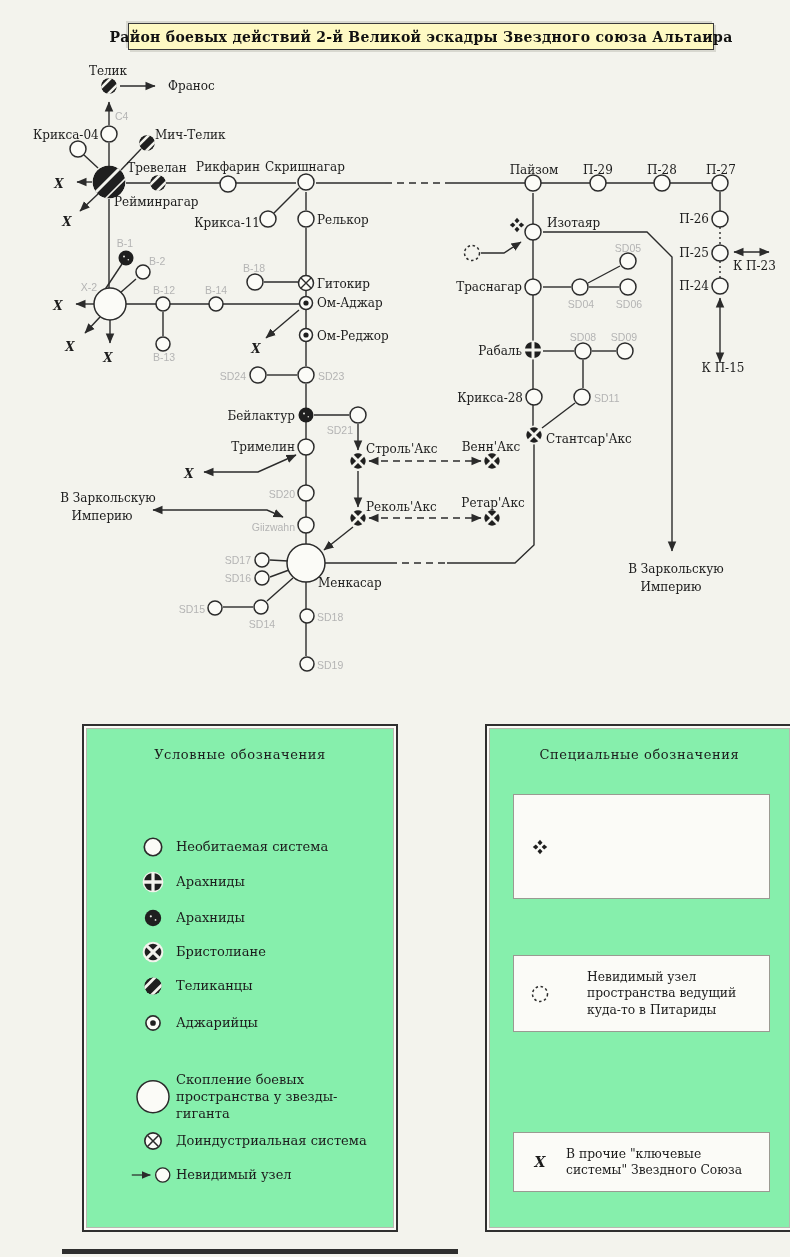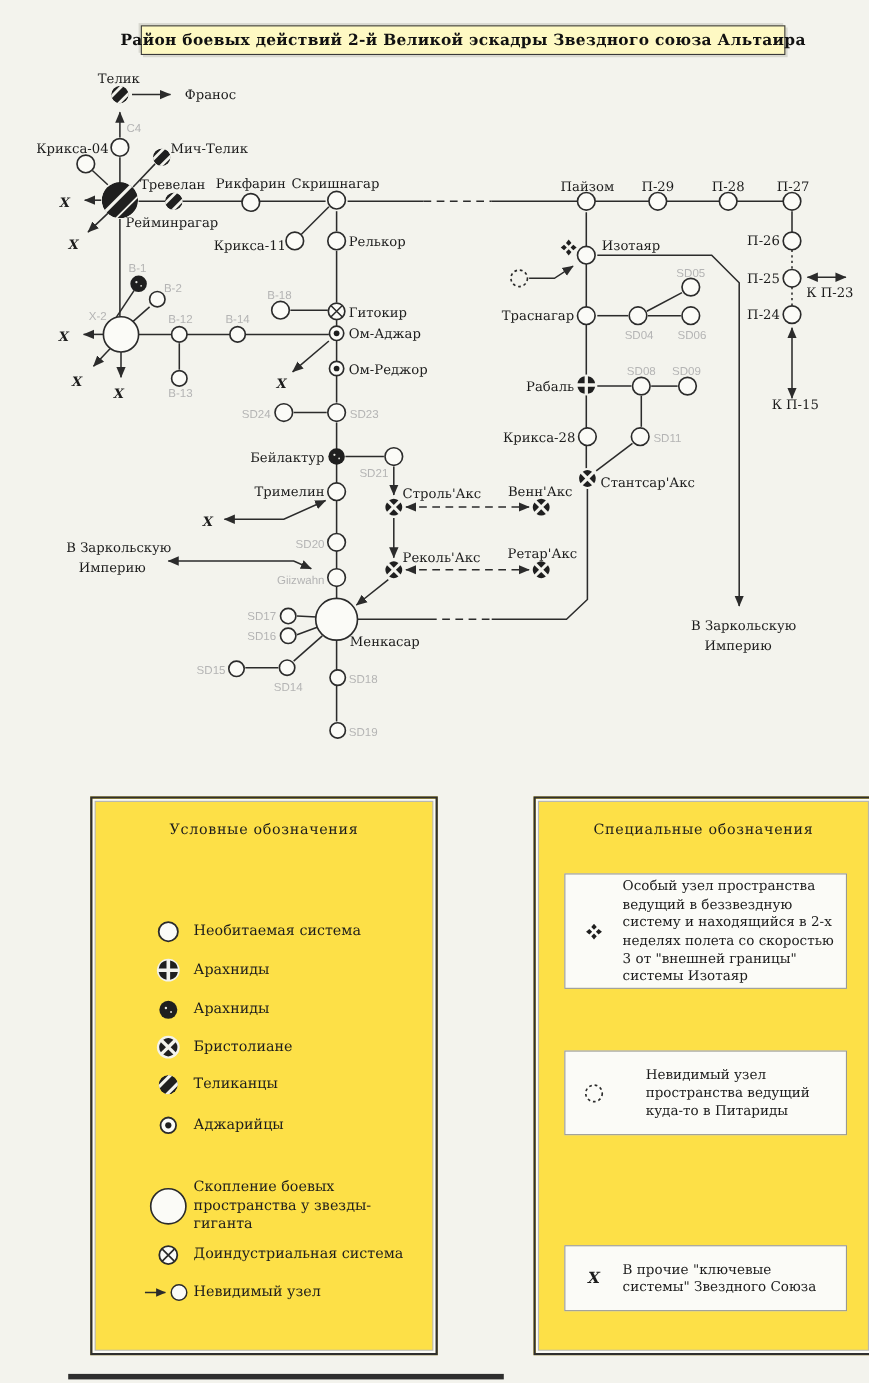--- a/index.html
+++ b/index.html
@@ -11,21 +11,21 @@
        display:flex;align-items:center;justify-content:center;}
   .title-box span{font:bold 14px "DejaVu Serif",serif;color:#111;letter-spacing:.3px;white-space:nowrap;}
   svg text{user-select:none;}
   .lbl{font:12px "DejaVu Serif",serif;fill:#1c1c1c;}
   .lblg{font:10.5px "Liberation Sans",sans-serif;fill:#b4b4b4;}
   .xmark{font:italic bold 12px "DejaVu Serif",serif;fill:#1c1c1c;}
   .edge{stroke:#2b2b2b;stroke-width:1.4;fill:none;}
   .dash{stroke-dasharray:7 5;}
   .dot{stroke-dasharray:2 3;}
   .nfill{fill:#fbfbf7;stroke:#2b2b2b;stroke-width:1.5;}
-  .legend-box{position:absolute;background:#fde047;border:2px solid #2f2f2f;
+  .legend-box{position:absolute;background:#86efac;border:2px solid #2f2f2f;
        box-shadow:inset 0 0 0 2px #fbfbf7,inset 0 0 0 3px #b8b8b0;}
   .legend-title{position:absolute;top:21px;left:0;width:100%;text-align:center;
        font:13px "DejaVu Serif",serif;color:#1c1c1c;letter-spacing:.6px;}
   .lg-row{position:absolute;left:46px;display:flex;align-items:center;transform:translateY(-50%);}
   .lg-sym{width:46px;display:flex;justify-content:center;flex:none;}
   .lg-label{width:198px;font:13px "DejaVu Serif",serif;color:#1c1c1c;line-height:1.3;}
   .sub-box{position:absolute;left:26px;width:255px;border:1px solid #9a9a92;background:#fbfbf7;
        display:flex;align-items:center;}
   .sb-sym{width:52px;display:flex;justify-content:center;flex:none;}
   .sb-text{width:196px;font:12.3px "DejaVu Serif",serif;color:#1c1c1c;line-height:1.34;padding-right:4px;}
@@ -395,21 +395,20 @@
 
 <div class="legend-box" style="left:437px;top:724px;width:305px;height:504px;margin-left:48px;">
   <div class="legend-title">Специальные обозначения</div>
 
   <div class="sub-box" style="top:68px;height:103px;">
     <span class="sb-sym">
         <svg width="22" height="22" viewBox="-11 -11 22 22">
           <use href="#sym-special"></use>
         </svg>
       </span>
-    <span class="sb-text">Особый узел пространства ведущий в беззвездную систему и находящийся в 2-х неделях полета со скоростью 3 от "внешней границы" системы Изотаяр</span>
   </div>
   <div class="sub-box" style="top:229px;height:75px;gap:21px;">
     <span class="sb-sym">
         <svg width="22" height="22" viewBox="-11 -11 22 22">
           <use href="#sym-dotted"></use>
         </svg>
       </span>
     <span class="sb-text">Невидимый узел пространства ведущий куда-то в Питариды</span>
   </div>
   <div class="sub-box" style="top:406px;height:58px;">

